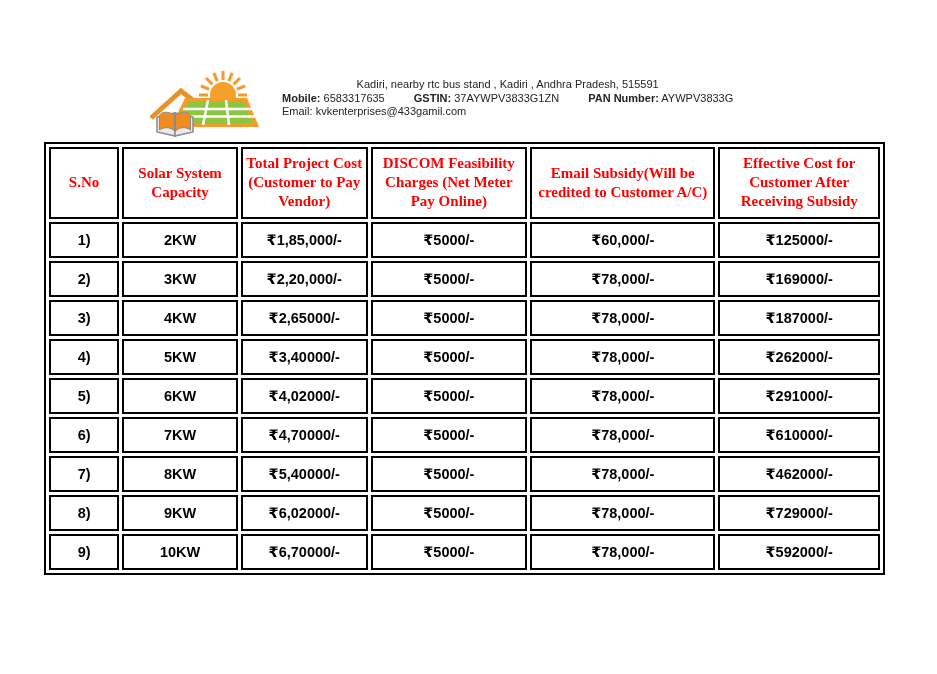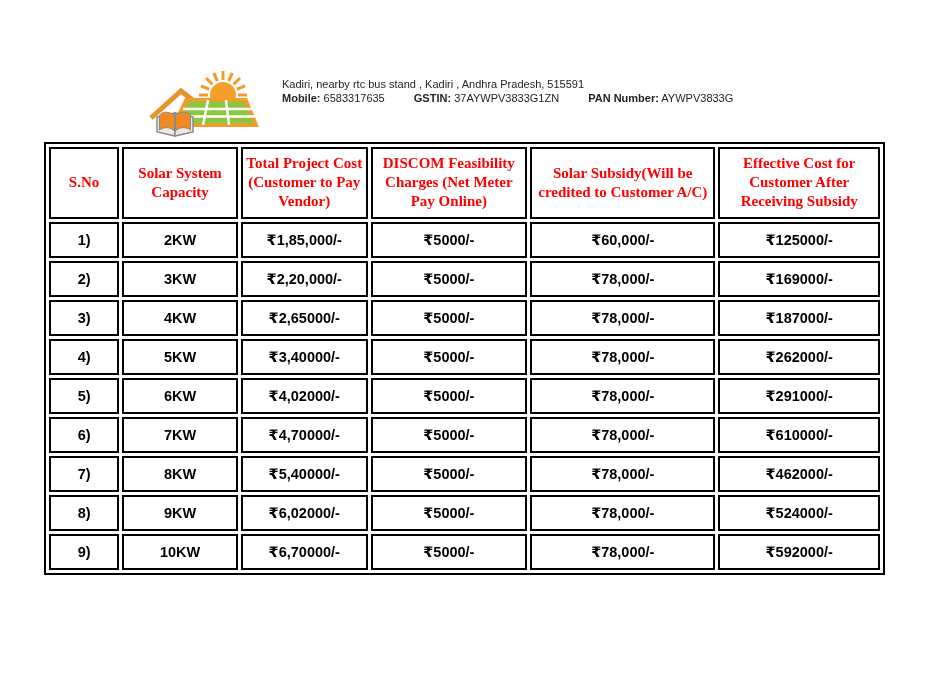--- a/index.html
+++ b/index.html
@@ -30,20 +30,21 @@
     color: #1b1b1b;
     letter-spacing: 0.6px;
     line-height: 1.05;
     font-family: "Liberation Sans", "DejaVu Sans", sans-serif;
   }
   .addr-line {
     margin-top: 4px;
     font-size: 11px;
     color: #242424;
     font-weight: 500;
+    text-align: center;
   }
   .meta-line {
     margin-top: 2px;
     font-size: 11px;
     color: #242424;
   }
   .meta-line .lbl { font-weight: bold; margin-top: 8px; }
   .meta-group { margin-right: 26px; }
   .email-line { margin-top: 1px; font-size: 11px; color: #242424; }
 
@@ -127,39 +128,43 @@
         </g>
       </svg>
     </div>
     <div class="company-info">
       <div class="addr-line">Kadiri, nearby rtc bus stand , Kadiri , Andhra Pradesh, 515591</div>
       <div class="meta-line">
         <span class="meta-group"><span class="lbl">Mobile:</span> <span>6583317635</span></span>
         <span class="meta-group"><span class="lbl">GSTIN:</span> <span>37AYWPV3833G1ZN</span></span>
         <span><span class="lbl">PAN Number:</span> <span>AYWPV3833G</span></span>
       </div>
+      <div class="email-line">
+        <span class="lbl">Email:</span>
+        <span>kvkenterprises@433gamil.com</span>
+      </div>
     </div>
   </div>
 
   <table class="price-table">
     <colgroup>
       <col style="width:8.6%">
       <col style="width:14.2%">
       <col style="width:15.5%">
       <col style="width:19.2%">
       <col style="width:22.7%">
       <col style="width:19.8%">
     </colgroup>
     <thead>
       <tr>
         <th>S.No</th>
         <th>Solar System Capacity</th>
         <th>Total Project Cost (Customer to Pay Vendor)</th>
         <th>DISCOM Feasibility Charges (Net Meter Pay Online)</th>
-        <th>Solar Subsidy(Will be credited to Customer A/C)</th>
+        <th>Email Subsidy(Will be credited to Customer A/C)</th>
         <th>Effective Cost for Customer After Receiving Subsidy</th>
       </tr>
     </thead>
     <tbody>
         <tr>
           <td>1)</td>
           <td>2KW</td>
           <td>₹1,85,000/-</td>
           <td>₹5000/-</td>
           <td>₹60,000/-</td>
@@ -212,21 +217,21 @@
           <td>₹5000/-</td>
           <td>₹78,000/-</td>
           <td>₹462000/-</td>
         </tr>
         <tr>
           <td>8)</td>
           <td>9KW</td>
           <td>₹6,02000/-</td>
           <td>₹5000/-</td>
           <td>₹78,000/-</td>
-          <td>₹524000/-</td>
+          <td>₹729000/-</td>
         </tr>
         <tr>
           <td>9)</td>
           <td>10KW</td>
           <td>₹6,70000/-</td>
           <td>₹5000/-</td>
           <td>₹78,000/-</td>
           <td>₹592000/-</td>
         </tr>
       </tbody>

